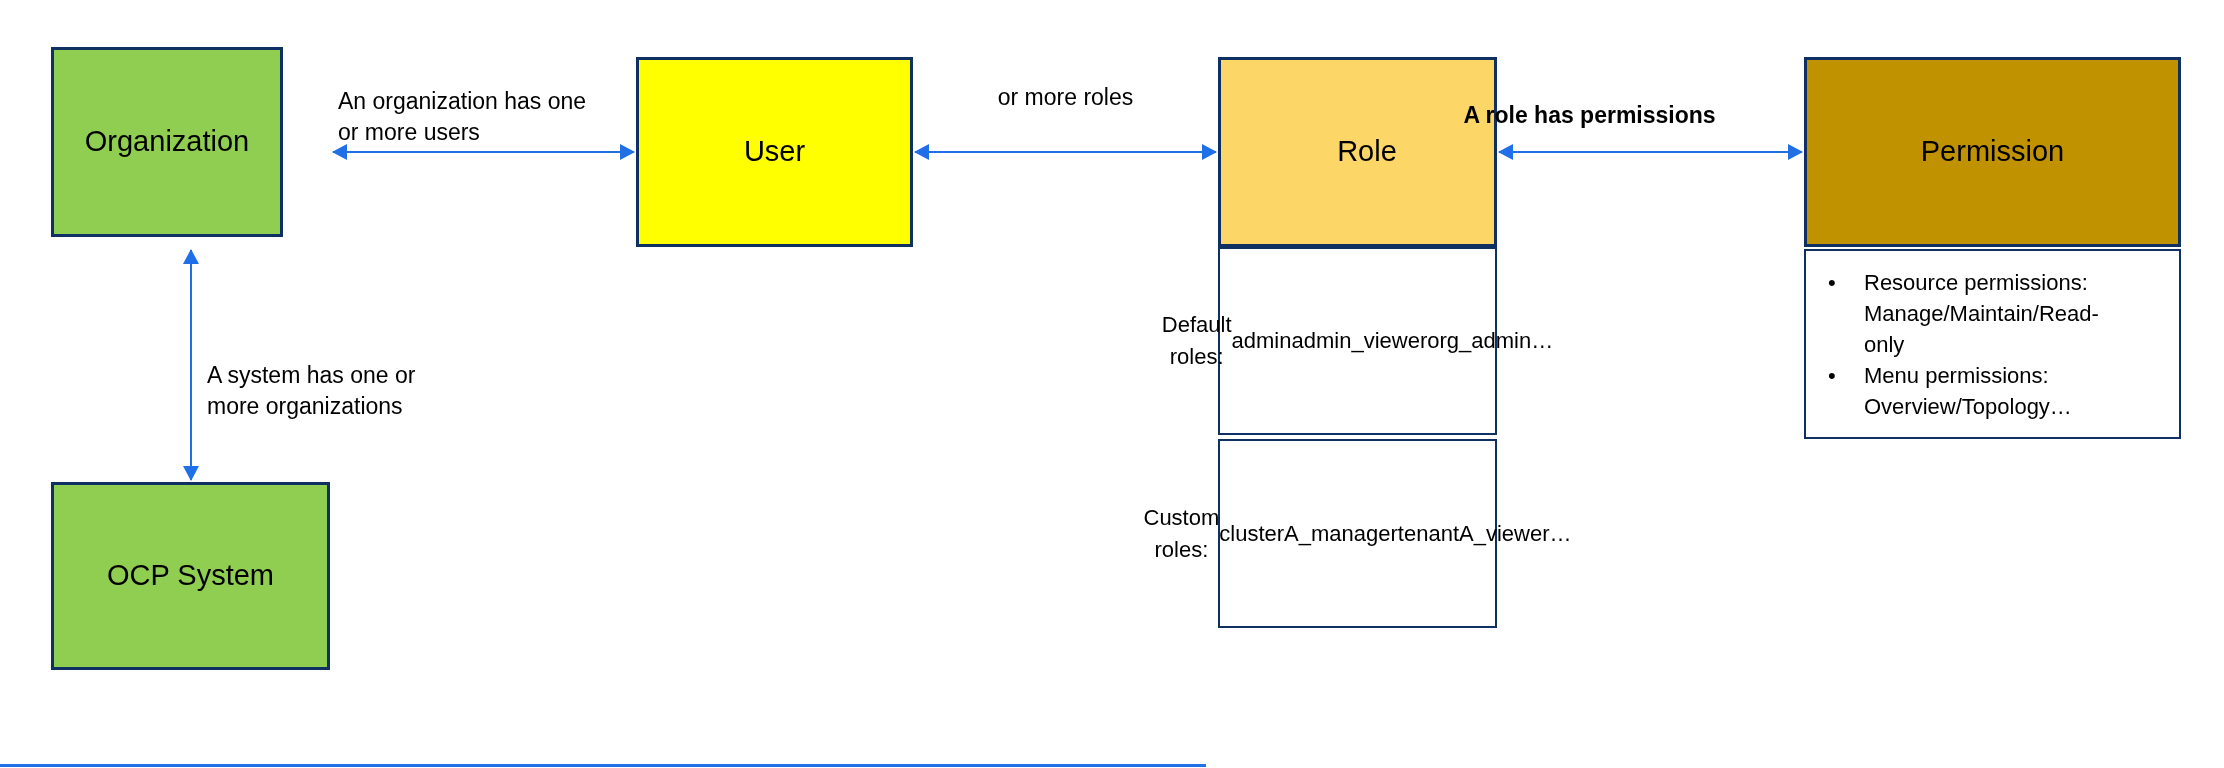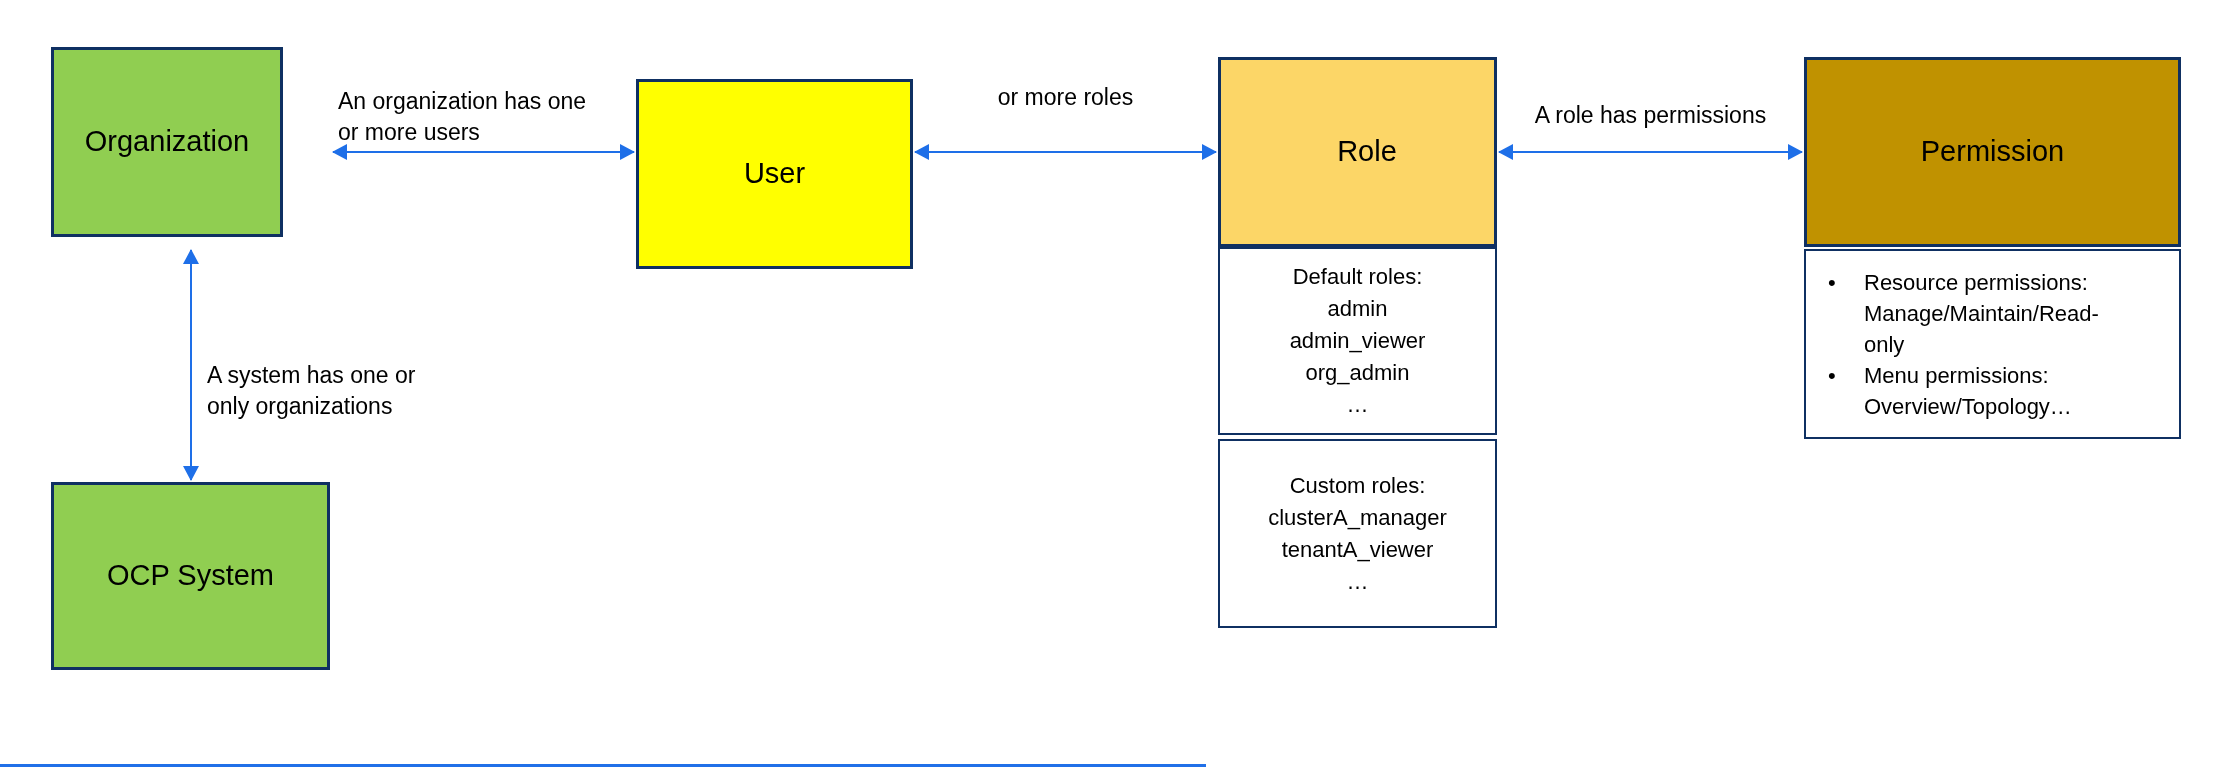--- a/index.html
+++ b/index.html
@@ -23,31 +23,30 @@
     align-items: center;
     justify-content: center;
     border: 3px solid #0F3062;
   }
   .box-title {
     font-size: 29px;
     line-height: 1.15;
     text-align: center;
   }
   .fill-green  { background: #90CE51; }
-  .fill-yellow { background: #FFFF00; margin-top: 22px; }
+  .fill-yellow { background: #FFFF00; }
   .fill-lightgold { background: #FCD667; }
   .fill-darkgold  { background: #C09200; }
 
   .list-box {
     position: absolute;
     box-sizing: border-box;
     background: #FFFFFF;
     border: 2px solid #0F3062;
     display: flex;
-    flex-direction: column;
     align-items: center;
     justify-content: center;
     font-size: 22px;
     line-height: 32px;
     text-align: center;
   }
   .bullet-box {
     position: absolute;
     box-sizing: border-box;
     background: #FFFFFF;
@@ -197,24 +196,24 @@
 
   <div class="edge-label ta-left" style="left:338px; top:78px; width:300px;">
     <div>An organization has one</div>
     <div>or more users</div>
   </div>
 
   <div class="edge-label ta-center" style="left:915px; top:82px; width:301px;">
     <div>or more roles</div>
   </div>
 
-  <div class="edge-label ta-center" style="left:1499px; top:100px; width:303px;">
+  <div class="edge-label ta-center" style="left:1438px; top:100px; width:303px;font-weight:bold;">
     <div>A role has permissions</div>
   </div>
 
   <div class="edge-label ta-left" style="left:207px; top:352px; width:280px;">
     <div>A system has one or</div>
-    <div>only organizations</div>
+    <div>more organizations</div>
   </div>
 
   <div class="footer-line" style="top:764px; width:1206px;"></div>
 
 </div>
 
 </body></html>

